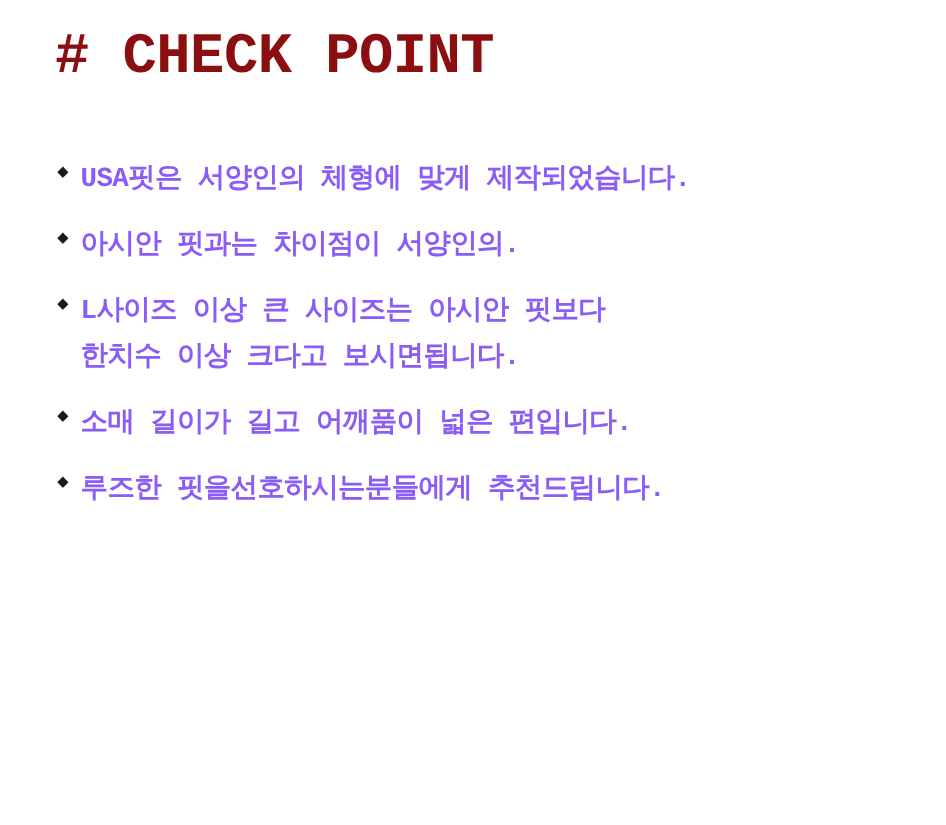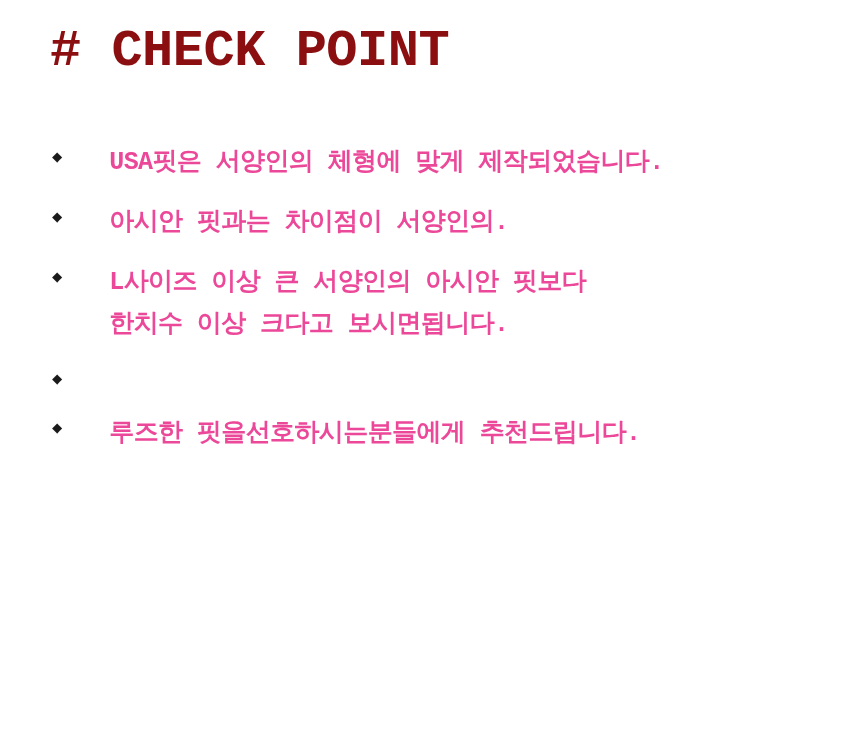--- a/index.html
+++ b/index.html
@@ -45,24 +45,23 @@
     flex: 0 0 auto;
     font-size: 17px;
     line-height: 31px;
     color: #1a1a1a;
     margin-right: 11px;
   }
   .item-text {
     font-size: 25px;
     font-weight: bold;
     line-height: 42px;
-    color: #ec4899;
+    color: #8b5cf6;
     white-space: pre-line;
     letter-spacing: -0.6px;
-    margin-left: 36px;
   }
 </style>
 </head>
 <body>
 
 <div class="page">
 
   <div class="heading"># CHECK POINT</div>
 
   <div class="checklist">
@@ -72,26 +71,27 @@
       <span class="item-text">USA핏은 서양인의 체형에 맞게 제작되었습니다.</span>
     </div>
 
     <div class="check-item">
       <span class="bullet">◆</span>
       <span class="item-text">아시안 핏과는 차이점이 서양인의.</span>
     </div>
 
     <div class="check-item">
       <span class="bullet">◆</span>
-      <span class="item-text">L사이즈 이상 큰 서양인의 아시안 핏보다
+      <span class="item-text">L사이즈 이상 큰 사이즈는 아시안 핏보다
  한치수 이상 크다고 보시면됩니다.</span>
     </div>
 
     <div class="check-item">
       <span class="bullet">◆</span>
+      <span class="item-text">소매 길이가 길고 어깨품이 넓은 편입니다.</span>
     </div>
 
     <div class="check-item">
       <span class="bullet">◆</span>
       <span class="item-text">루즈한 핏을선호하시는분들에게 추천드립니다.</span>
     </div>
 
   </div>
 </div>
 

